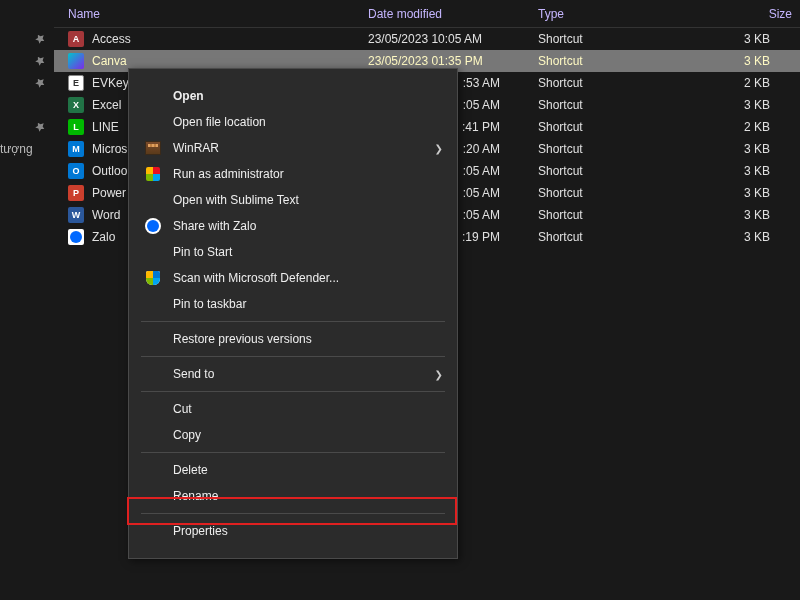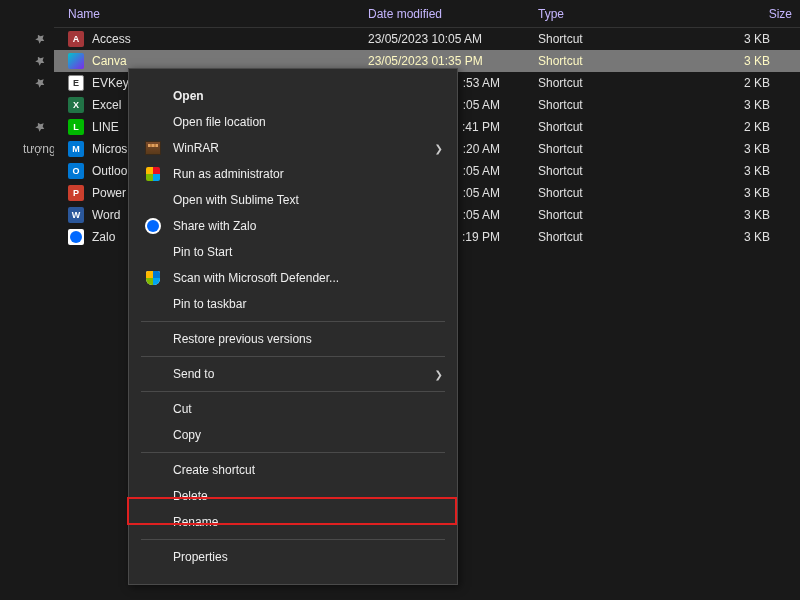--- a/index.html
+++ b/index.html
@@ -14,21 +14,20 @@
       position: relative;
     }
     .container {
       display: flex;
       height: 100%;
     }
     .sidebar {
       width: 54px;
       background: #191919;
       padding-top: 28px;
-      padding-left: 23px;
     }
     .pin-row {
       height: 22px;
       display: flex;
       align-items: center;
       justify-content: flex-end;
       padding-right: 8px;
     }
     .pin-icon {
       width: 12px;
@@ -384,24 +383,20 @@
   <div class="menu-sep"></div>
   <div class="menu-item">
       <span class="menu-spacer"></span>
       <span>Cut</span>
     </div>
   <div class="menu-item">
       <span class="menu-spacer"></span>
       <span>Copy</span>
     </div>
   <div class="menu-sep"></div>
-  <div class="menu-item">
-      <span class="menu-spacer"></span>
-      <span>Create shortcut</span>
-    </div>
   <div class="menu-item" id="delete-item">
       <span class="menu-spacer"></span>
       <span>Delete</span>
     </div>
   <div class="menu-item">
       <span class="menu-spacer"></span>
       <span>Rename</span>
     </div>
   <div class="menu-sep"></div>
   <div class="menu-item">

